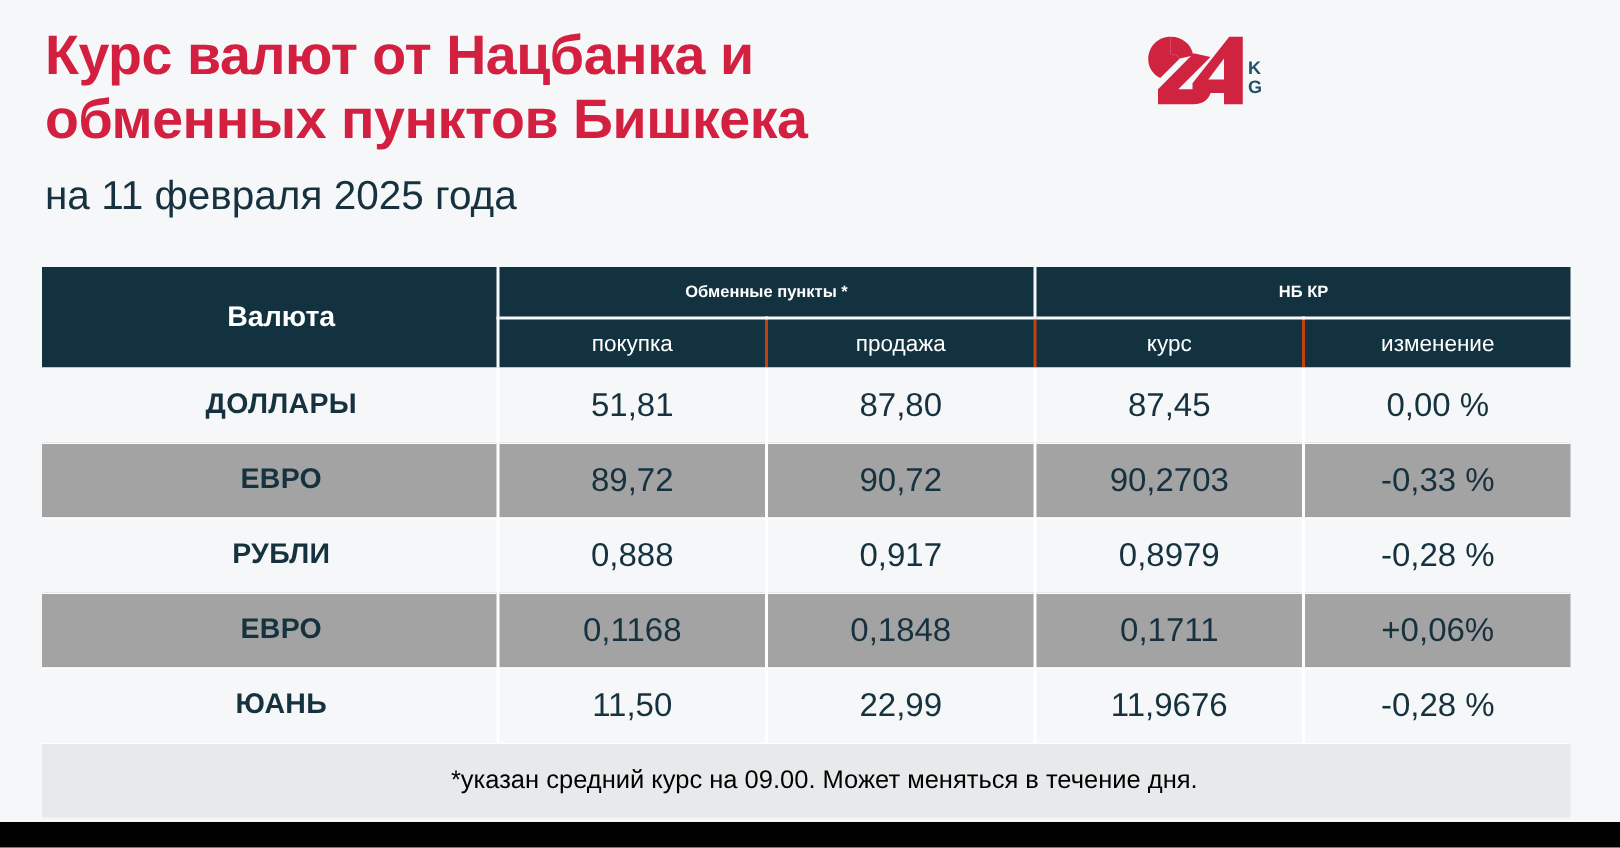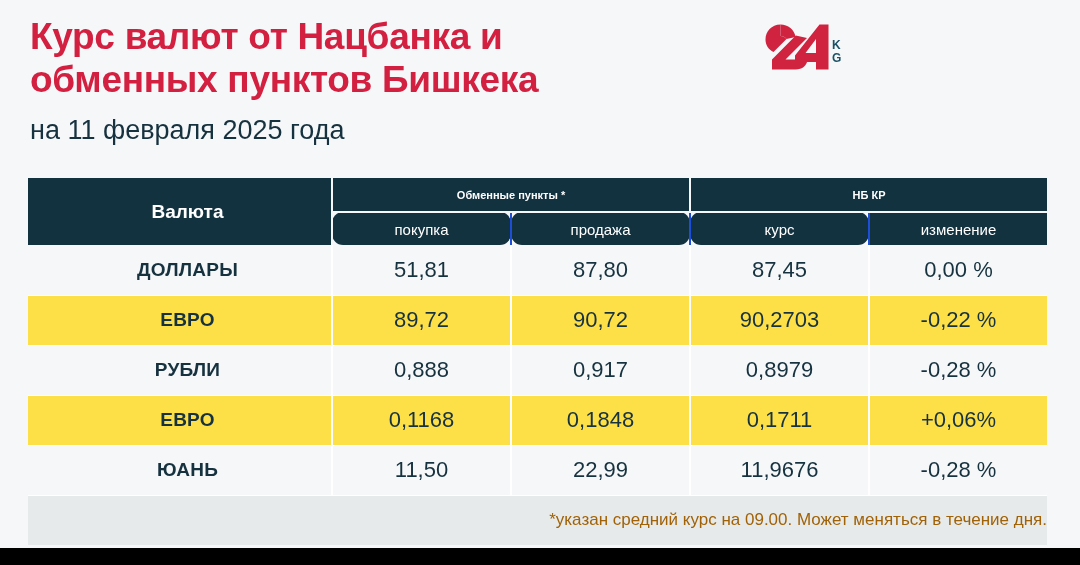--- a/index.html
+++ b/index.html
@@ -96,25 +96,25 @@
     font-weight: bold;
     border-bottom: 2px solid #f5f7f9;
   }
   th.grp.sep { border-right: 2px solid #f5f7f9; }
   th.sub {
     text-align: center;
     font-size: 15px;
     font-weight: 400;
     height: 32px;
   }
-  th.sub.sep { border-right: 2px solid #1d4ed8; border-radius: 11px; }
+  th.sub.sep { border-right: 2px solid #c2410c; }
 
   tbody tr { height: 50px; }
   tbody tr.odd  td { background: #f5f7f9; }
-  tbody tr.even td { background: #fde047; }
+  tbody tr.even td { background: #a3a3a3; }
 
   tbody td {
     color: #17323f;
     font-size: 22px;
     text-align: center;
     vertical-align: middle;
     border-right: 2px solid #ffffff;
     border-bottom: 1px solid #ffffff;
   }
   tbody td.cur {
@@ -122,24 +122,24 @@
     padding-left: 16px;
     font-weight: bold;
     font-size: 19px;
     letter-spacing: 0.2px;
   }
   tbody td.last { border-right: none; }
 
   .note-row td {
     background: #e6eaea;
     height: 33px;
-    text-align: right;
+    text-align: center;
     padding-left: 24px;
     font-size: 17px;
-    color: #a16207;
+    color: #000000;
     border: none;
     vertical-align: middle;
   }
 
   
   .bottom-bar {
     position: absolute;
     left: 0;
     top: 548px;
     width: 1080px;
@@ -200,21 +200,21 @@
         <td>51,81</td>
         <td>87,80</td>
         <td>87,45</td>
         <td class="last">0,00 %</td>
       </tr>
       <tr class="even">
         <td class="cur">ЕВРО</td>
         <td>89,72</td>
         <td>90,72</td>
         <td>90,2703</td>
-        <td class="last">-0,22 %</td>
+        <td class="last">-0,33 %</td>
       </tr>
       <tr class="odd">
         <td class="cur">РУБЛИ</td>
         <td>0,888</td>
         <td>0,917</td>
         <td>0,8979</td>
         <td class="last">-0,28 %</td>
       </tr>
       <tr class="even">
         <td class="cur">ЕВРО</td>

